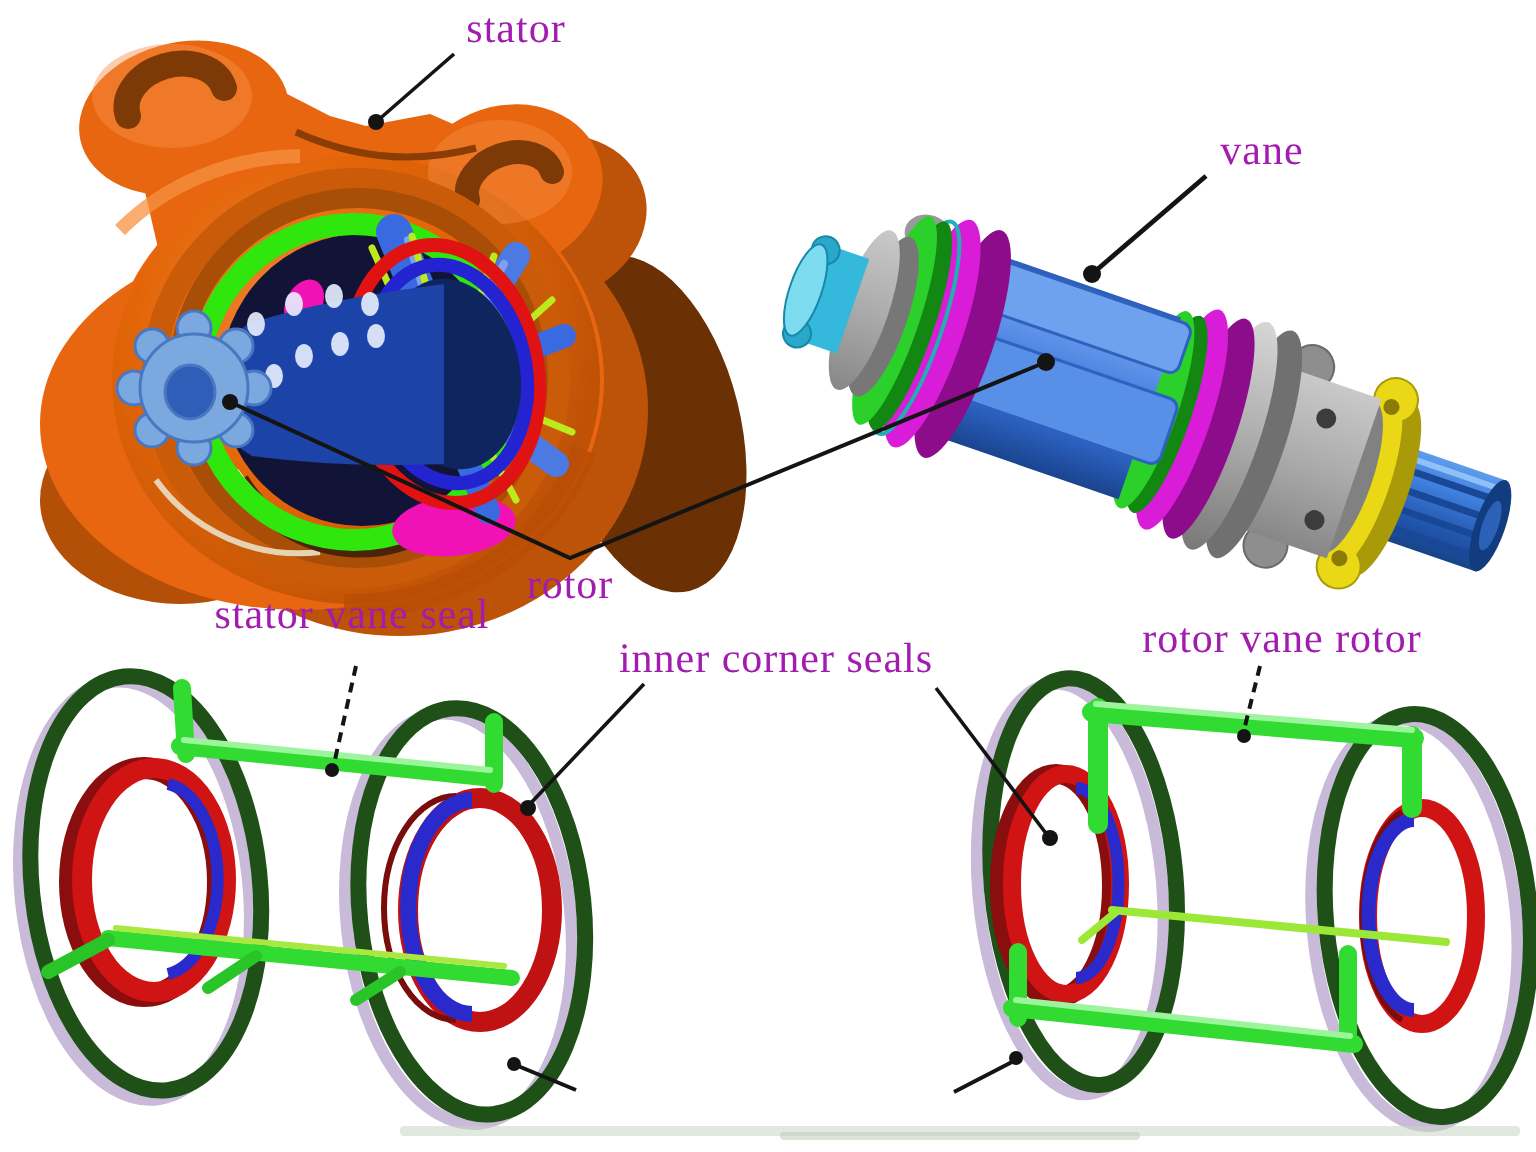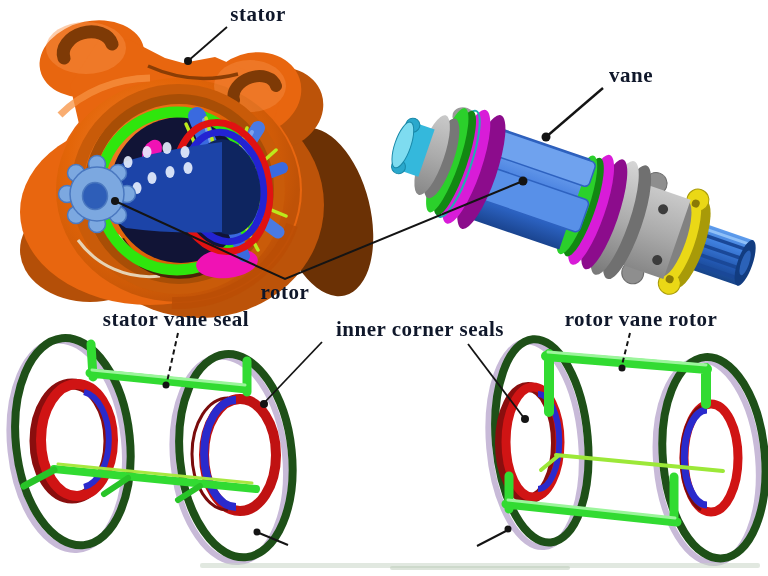--- a/index.html
+++ b/index.html
@@ -1,20 +1,20 @@
 <!DOCTYPE html>
 <html><head>
 <meta charset="utf-8">
 <style>
   html,body{margin:0;padding:0;background:#fff;}
   .stage{position:relative;width:768px;height:576px;background:#ffffff;overflow:hidden;
          font-family:"Liberation Serif",serif;}
   .stage svg{position:absolute;left:0;top:0;}
-  .lbl{position:absolute;font-size:21px;line-height:1.05;color:#0f172a;white-space:nowrap;
-       transform:translateX(-50%);letter-spacing:0.5px;font-weight:bold;}
+  .lbl{position:absolute;font-size:21px;line-height:1.05;color:#a21caf;white-space:nowrap;
+       transform:translateX(-50%);letter-spacing:0.5px;}
 </style>
 </head>
 <body>
 
 <div class="stage">
 <svg width="768" height="576" viewBox="0 0 768 576">
   <defs>
     <radialGradient id="gFlange" gradientUnits="userSpaceOnUse" cx="150" cy="160" r="150">
       <stop offset="0" stop-color="#f28536"></stop>
           <stop offset="0.55" stop-color="#e36508"></stop>
@@ -294,16 +294,16 @@
       <circle cx="257" cy="532" r="3.5" stroke="none"></circle>
       <line x1="477" y1="546" x2="506" y2="531" stroke-width="2" stroke="#141414"></line>
       <circle cx="508" cy="529" r="3.5" stroke="none"></circle>
     </g>
   </g>
 </svg>
 
   <div class="lbl" style="left:258px;top:3px">stator</div>
   <div class="lbl" style="left:631px;top:64px">vane</div>
   <div class="lbl" style="left:285px;top:281px">rotor</div>
-  <div class="lbl" style="left:176px;top:308px">stator vane seal</div>
-  <div class="lbl" style="left:420px;top:318px">inner corner seals</div>
+  <div class="lbl" style="left:176px;top:296px">stator vane seal</div>
+  <div class="lbl" style="left:388px;top:318px">inner corner seals</div>
   <div class="lbl" style="left:641px;top:308px">rotor vane rotor</div>
 </div>
 
 </body></html>

